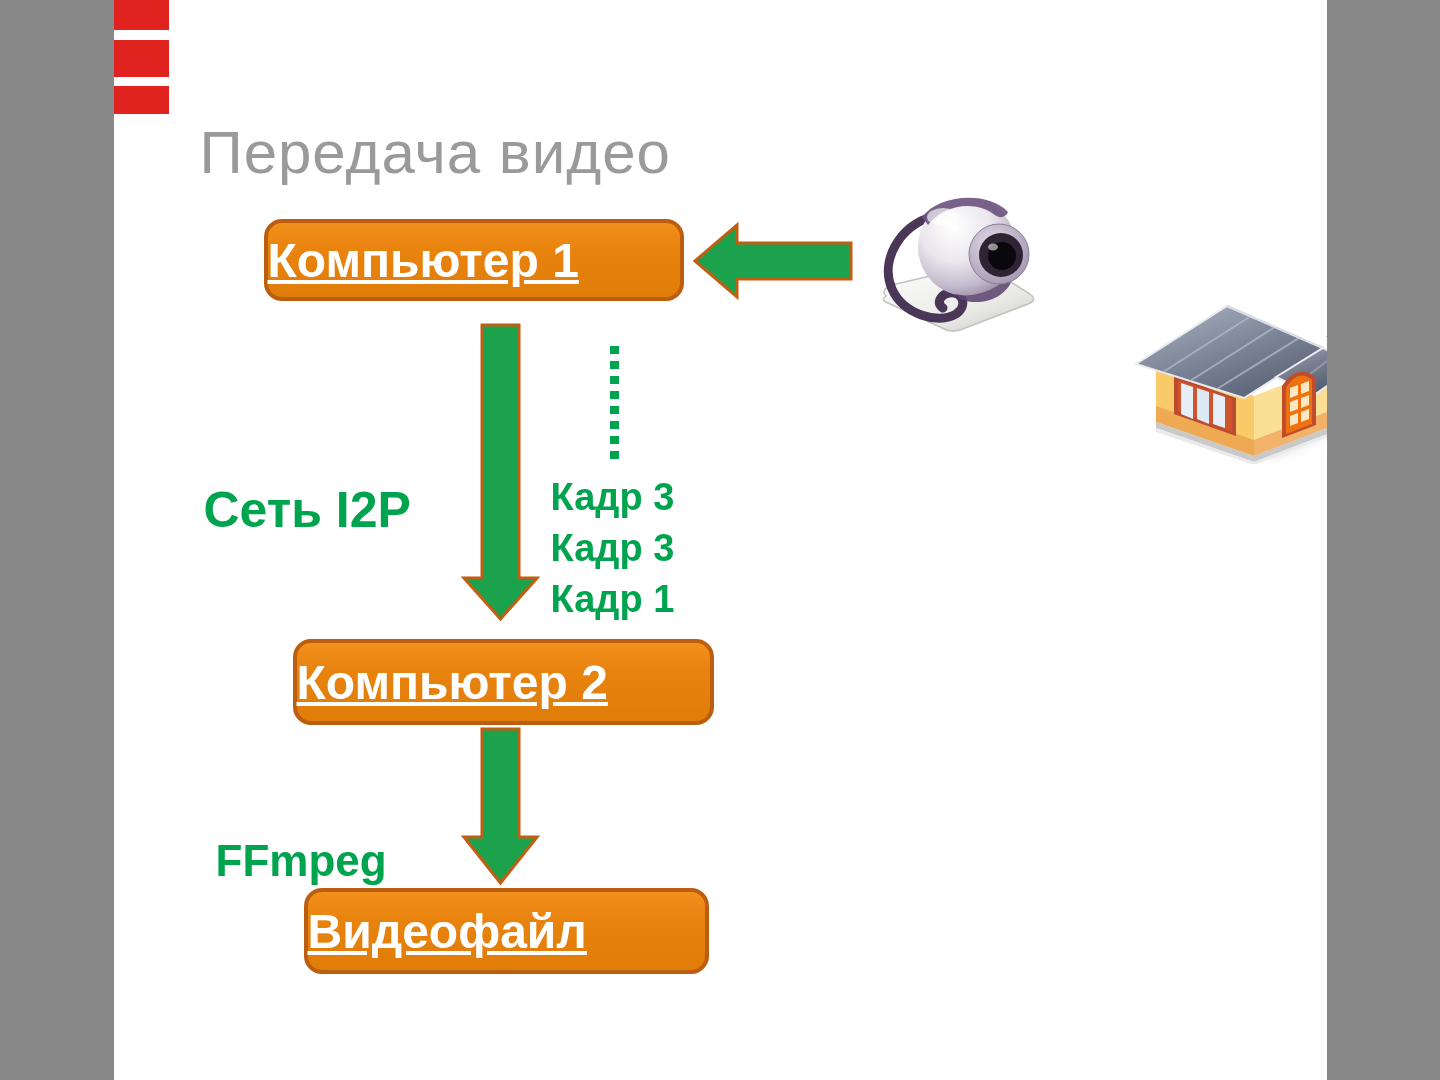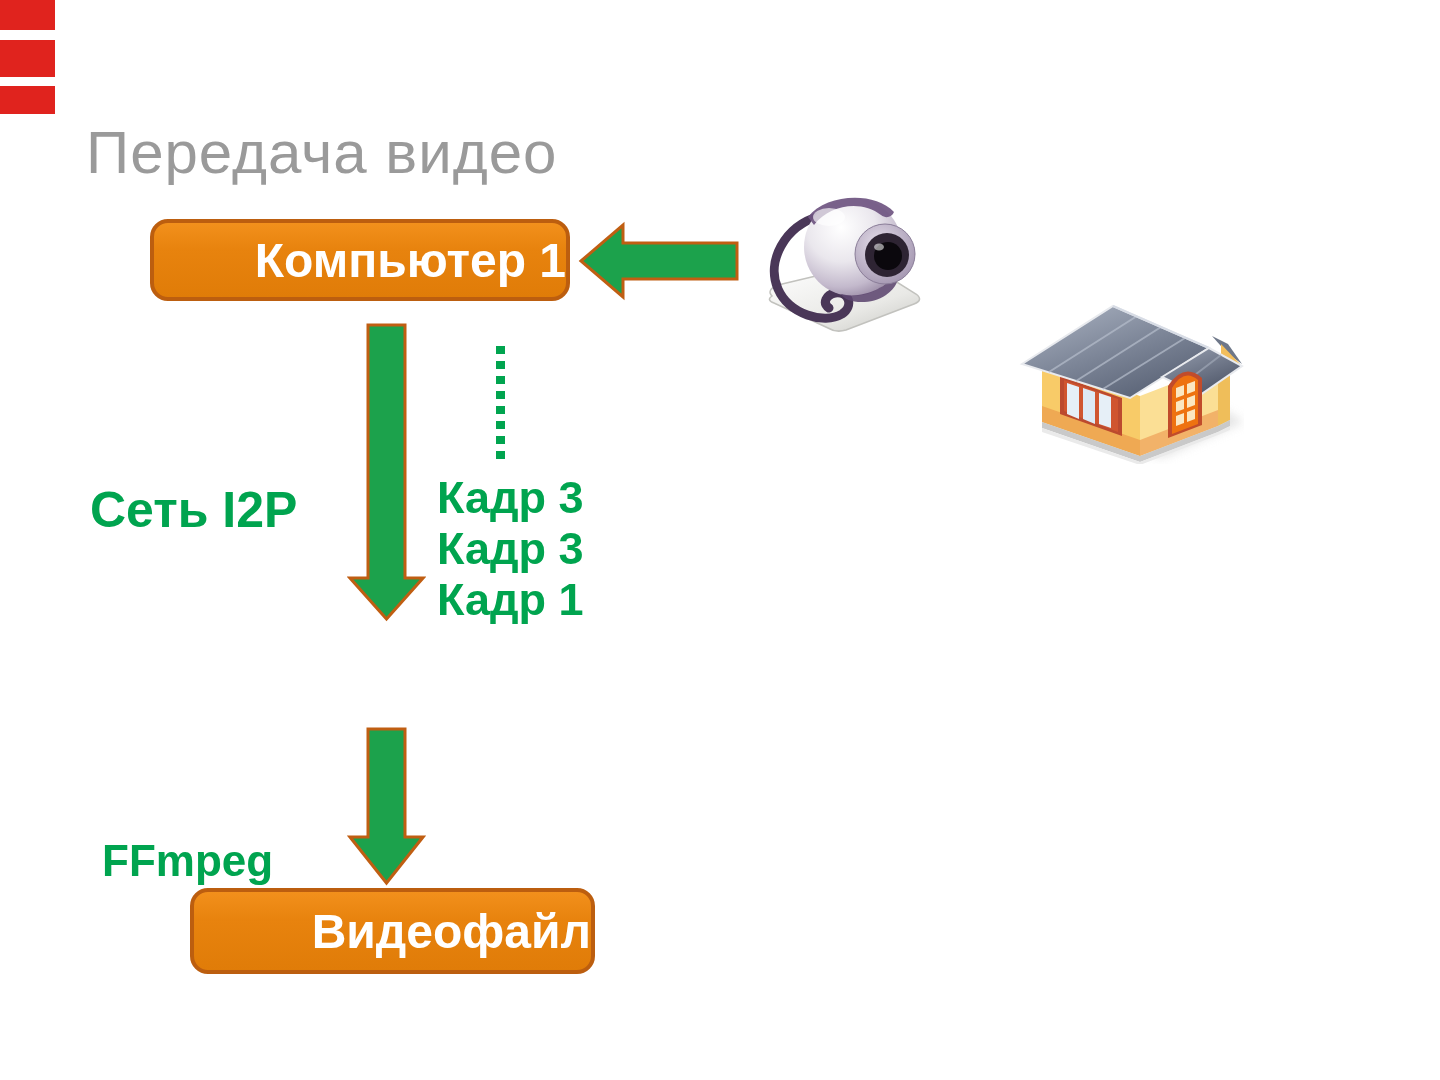--- a/index.html
+++ b/index.html
@@ -3,62 +3,62 @@
 <meta charset="utf-8">
 <style>
   :root{
     --node-fill:#E8830E; --node-border:#BC5E0F; --node-text:#FFFFFF;
     --arrow-fill:#1CA24C; --arrow-border:#C05E12;
     --label-green:#00A44F; --title-gray:#9A9A9A; --red-bar:#E0231E; --bg:#FFFFFF;
   }
   html,body{margin:0;padding:0;}
   body{background:#888;}
   .stage{
-    position:relative; width:1440px; height:1080px; background:var(--bg);
+    position:relative; width:1213px; height:1080px; background:var(--bg);
     overflow:hidden; font-family:"Liberation Sans", sans-serif; margin:0 auto;
   }
   
   .red-bars{position:absolute; left:0; top:0; width:55px;}
   .red-bar{background:var(--red-bar); width:55px;}
   .red-bar.b1{height:30px; margin-bottom:10px;}
   .red-bar.b2{height:37px; margin-bottom:9px;}
   .red-bar.b3{height:28px;}
   
   .title{
     position:absolute; left:86px; top:118px; margin:0;
     font-size:60px; font-weight:400; letter-spacing:1px;
     color:var(--title-gray); white-space:nowrap;
   }
   
   .node{
     position:absolute; box-sizing:border-box;
     background:linear-gradient(to bottom, #F2901C 0%, var(--node-fill) 35%, #E07C08 100%);
     border:4px solid var(--node-border); border-radius:18px;
-    display:flex; align-items:center; justify-content:flex-end;
-    color:var(--node-text); font-weight:700; font-size:48px; white-space:nowrap;
+    display:flex; align-items:center; justify-content:flex-start;
+    color:var(--node-text); font-weight:700; font-size:48px; white-space:nowrap;text-decoration:underline;
   }
   .node1{left:150px; top:219px; width:420px; height:82px;}
   .node2{left:179px; top:639px; width:421px; height:86px;}
   .node3{left:190px; top:888px; width:405px; height:86px;}
   
   .arrow{position:absolute;}
   .arrow-shape{fill:var(--arrow-fill); stroke:var(--arrow-border); stroke-width:3px; stroke-linejoin:miter;}
   .a-cam{left:577px; top:221px;}
   .a-net{left:347px; top:323px;}
   .a-ff{left:347px; top:727px;}
   
   .dotted-line{
     position:absolute; left:496px; top:346px; width:9px; height:117px;
     background:repeating-linear-gradient(to bottom, var(--label-green) 0 8px, transparent 8px 15px);
   }
   
   .glabel{position:absolute; color:var(--label-green); font-weight:700; white-space:nowrap;}
   .l-i2p{left:90px; top:447px; font-size:50px;margin-top:34px;}
   .l-ff{left:102px; top:788px; font-size:44px;margin-top:48px;}
-  .frames{left:437px; top:472px; font-size:45px; line-height:51px;}
+  .frames{left:437px; top:472px; font-size:38px; line-height:51px;}
   .frames span{display:block;}
 </style>
 </head>
 <body>
 
 <div class="stage">
 
   <div class="red-bars">
     <div class="red-bar b1"></div>
     <div class="red-bar b2"></div>
@@ -162,20 +162,23 @@
   <div class="glabel l-i2p">Сеть I2P</div>
 
   <div class="dotted-line"></div>
 
   <div class="glabel frames">
     <span>Кадр 3</span>
     <span>Кадр 3</span>
     <span>Кадр 1</span>
   </div>
 
+  <div class="node node2">
+    <span>Компьютер 2</span>
+  </div>
 
   <svg class="arrow a-ff" width="79" height="160" viewBox="0 0 79 160">
     <polygon class="arrow-shape" points="21,2 58,2 58,110 76,110 39.5,156 3,110 21,110"></polygon>
   </svg>
 
   <div class="glabel l-ff">FFmpeg</div>
 
   <div class="node node3">
     <span>Видеофайл</span>
   </div>

